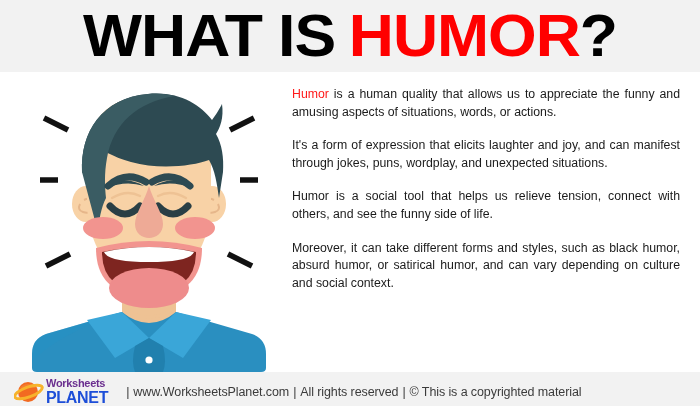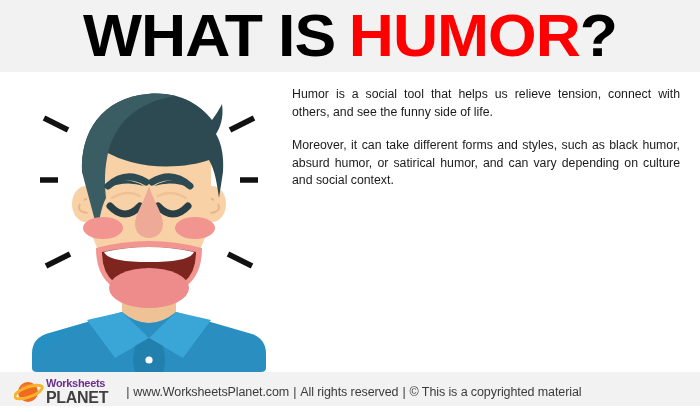--- a/index.html
+++ b/index.html
@@ -120,21 +120,21 @@
   .logo-top {
     font-size: 11px;
     font-weight: bold;
     color: #6b2f8f;
     letter-spacing: -0.3px;
     margin-bottom: 1px;
   }
   .logo-bottom {
     font-size: 16px;
     font-weight: bold;
-    color: #404040;
+    color: #1d4ed8;
     letter-spacing: -0.3px;
   }
   .footer-text {
     margin-left: 14px;
     font-size: 12.5px;
     font-weight: normal;
     color: #3b3b3b;
     white-space: nowrap;
     letter-spacing: -0.1px;
   }
@@ -266,20 +266,22 @@
 
         <path d="M158 236 l -27 26 l 34 20 l 28 -38 z" fill="#3aa6d8"></path>
 
         <path d="M131 262 l -14 8 q-4 16 0 26 h 28 q4 -10 0 -26 z" fill="#2180ae"></path>
         <circle cx="131" cy="284" r="3.6" fill="#ffffff"></circle>
       </g>
     </svg>
   </div>
 
   <div class="text-col">
+    <p><span class="kw-red">Humor</span><span> is a human quality that allows us to appreciate the funny and amusing aspects of situations, words, or actions.</span></p>
+    <p>It's a form of expression that elicits laughter and joy, and can manifest through jokes, puns, wordplay, and unexpected situations.</p>
     <p>Humor is a social tool that helps us relieve tension, connect with others, and see the funny side of life.</p>
     <p>Moreover, it can take different forms and styles, such as black humor, absurd humor, or satirical humor, and can vary depending on culture and social context.</p>
   </div>
 
   <div class="footer-band">
     <div class="footer-inner">
       <div class="logo">
         <svg class="logo-planet" viewBox="0 0 30 26" xmlns="http://www.w3.org/2000/svg">
           <circle cx="14" cy="13" r="10" fill="#f26a21"></circle>
           <path d="M6 9 a10 10 0 0 1 16 0" fill="#f58a3c" opacity="0.55"></path>

